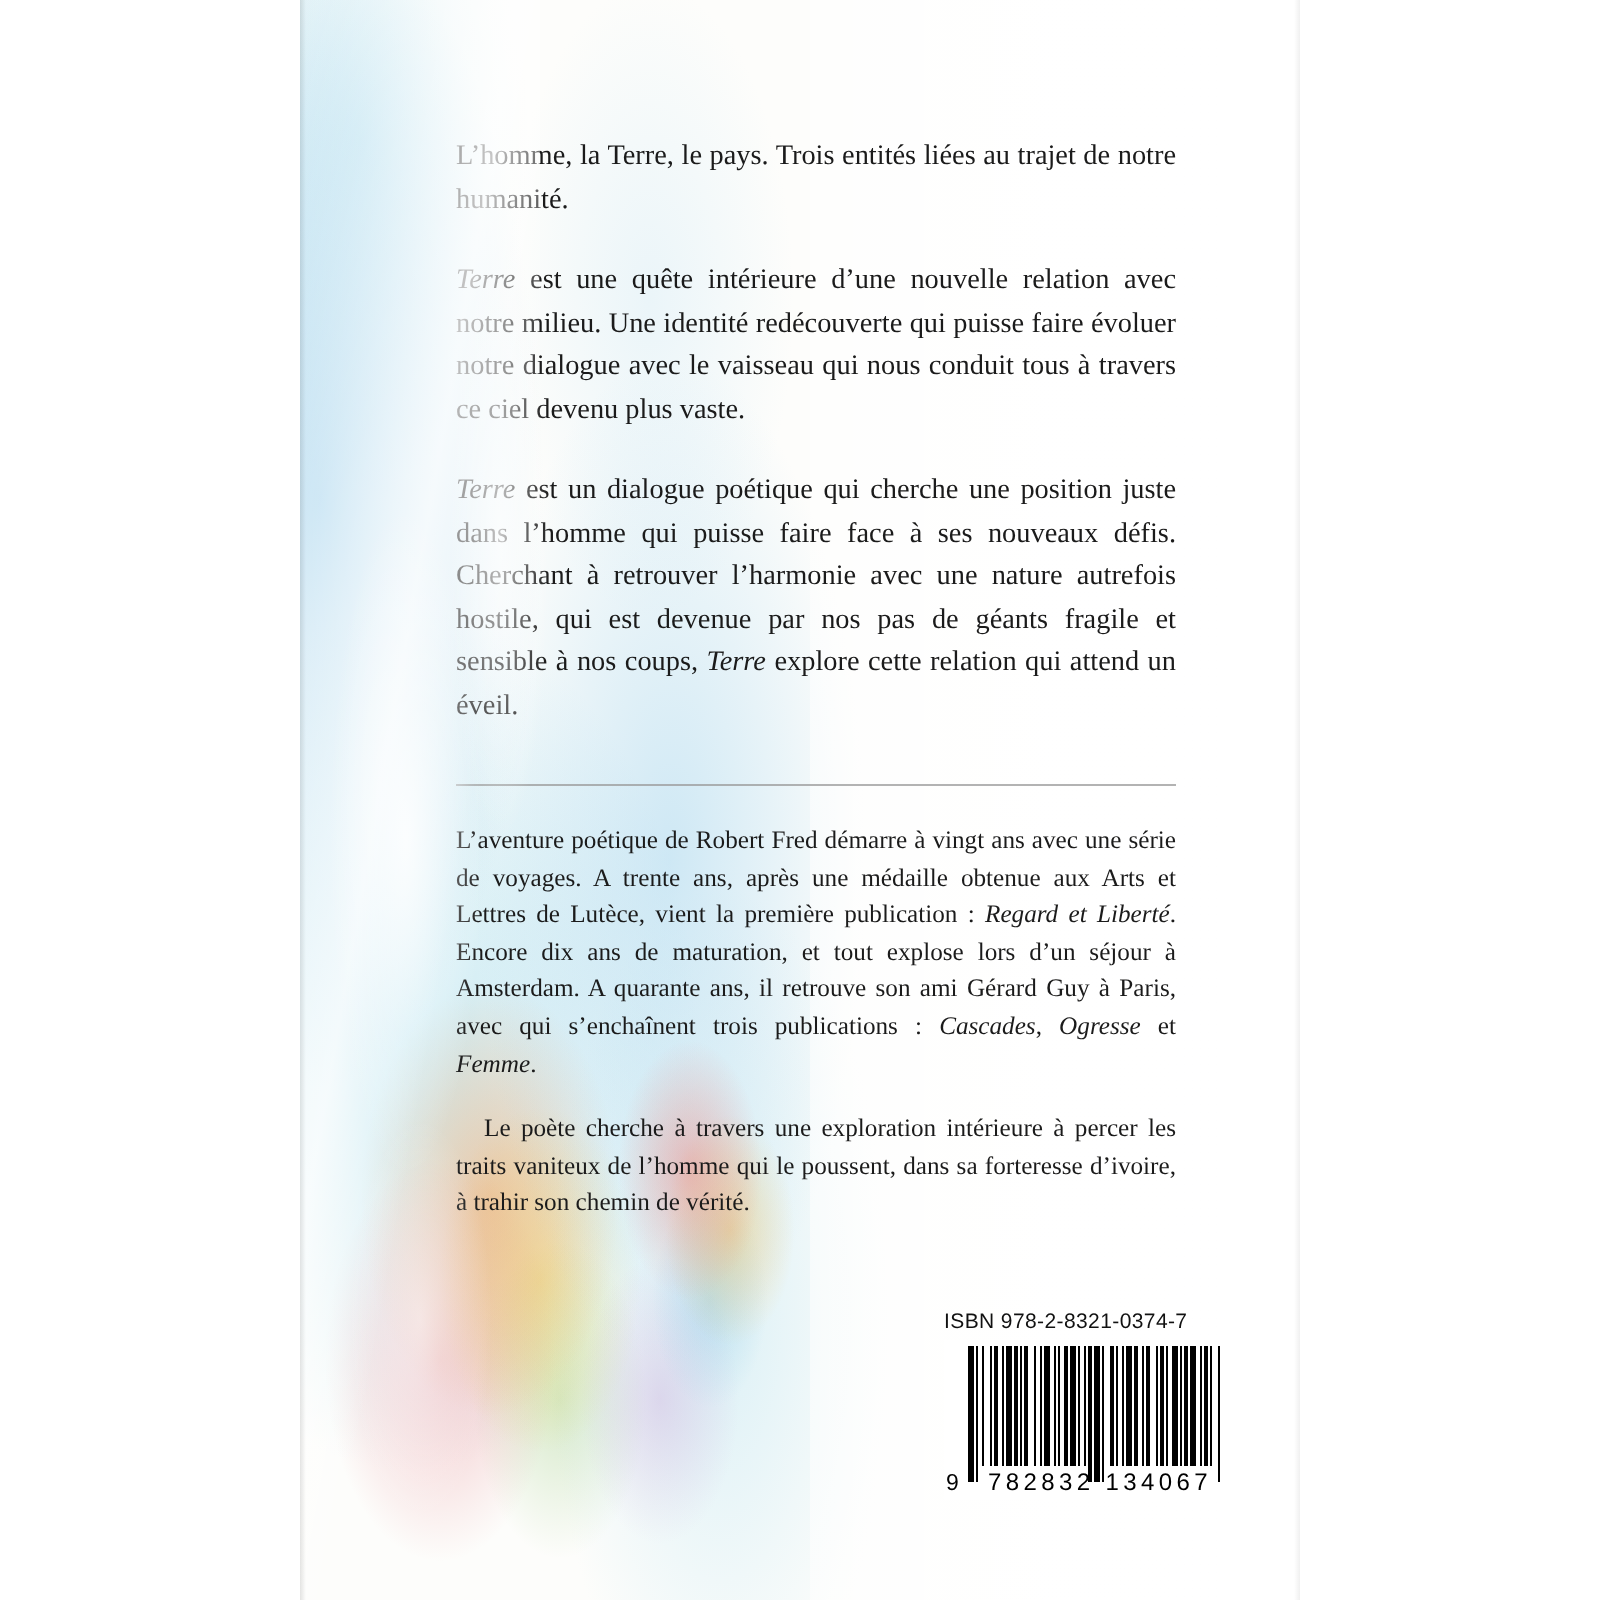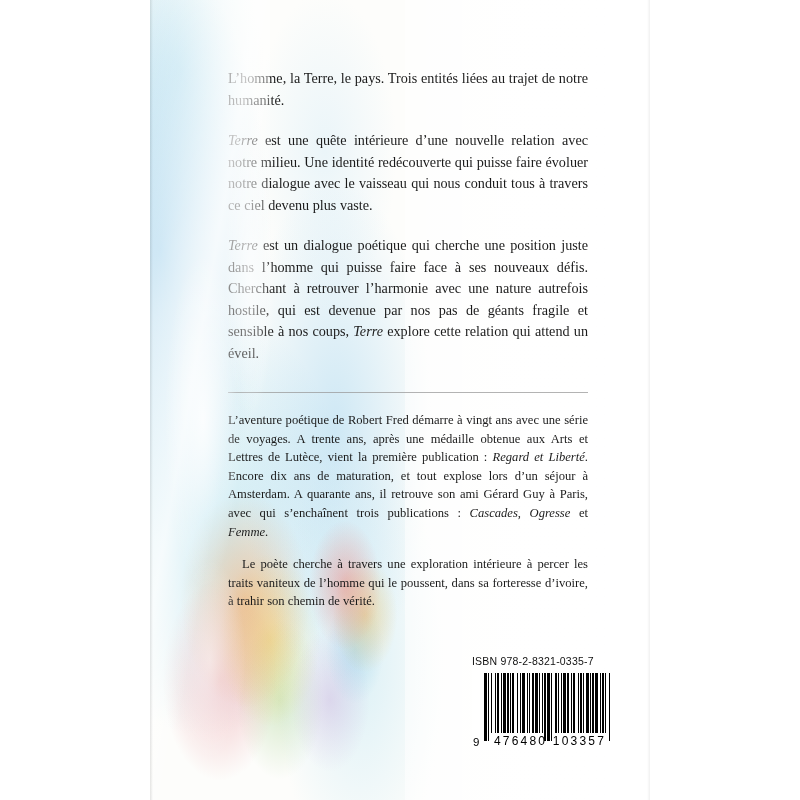--- a/index.html
+++ b/index.html
@@ -228,21 +228,21 @@
       <p class="body-text gap-before"><span class="it">Terre</span> est un dialogue poétique qui cherche une position juste dans l’homme qui puisse faire face à ses nouveaux défis. Cherchant à retrouver l’harmonie avec une nature autrefois hostile, qui est devenue par nos pas de géants fragile et sensible à nos coups, <span class="it">Terre</span> explore cette relation qui attend un éveil.</p>
 
       <div class="rule"></div>
 
       <p class="bio-text">L’aventure poétique de Robert Fred démarre à vingt ans avec une série de voyages. A trente ans, après une médaille obtenue aux Arts et Lettres de Lutèce, vient la première publication : <span class="it">Regard et Liberté</span>. Encore dix ans de maturation, et tout explose lors d’un séjour à Amsterdam. A quarante ans, il retrouve son ami Gérard Guy à Paris, avec qui s’enchaînent trois publications : <span class="it">Cascades</span>, <span class="it">Ogresse</span> et <span class="it">Femme</span>.</p>
 
       <p class="bio-text second">Le poète cherche à travers une exploration intérieure à percer les traits vaniteux de l’homme qui le poussent, dans sa forteresse d’ivoire, à trahir son chemin de vérité.</p>
     </div>
 
     <div class="barcode-block">
-      <div class="isbn-label">ISBN 978-2-8321-0335-7</div>
+      <div class="isbn-label">ISBN 978-2-8321-0374-7</div>
       <div class="barcode-box">
         <div class="bars" id="bars">
             <div class="bar tall" style="width: 3px; background: rgb(0, 0, 0);"></div>
             <div class="bar tall" style="width: 1px; background: transparent;"></div>
             <div class="bar tall" style="width: 1px; background: rgb(0, 0, 0);"></div>
             <div class="bar" style="width: 2px; background: transparent;"></div>
             <div class="bar" style="width: 1px; background: rgb(0, 0, 0);"></div>
             <div class="bar" style="width: 3px; background: transparent;"></div>
             <div class="bar" style="width: 1px; background: rgb(0, 0, 0);"></div>
             <div class="bar" style="width: 1px; background: transparent;"></div>
@@ -314,21 +314,21 @@
             <div class="bar" style="width: 1px; background: transparent;"></div>
             <div class="bar" style="width: 2px; background: rgb(0, 0, 0);"></div>
             <div class="bar" style="width: 1px; background: transparent;"></div>
             <div class="bar" style="width: 1px; background: rgb(0, 0, 0);"></div>
             <div class="bar tall" style="width: 3px; background: transparent;"></div>
             <div class="bar tall" style="width: 1px; background: rgb(0, 0, 0);"></div>
             <div class="bar tall" style="width: 2px; background: transparent;"></div>
           </div>
         <div class="digits">
           <span class="digit-lead">9</span>
-          <span class="digit-main">476480 103357</span>
+          <span class="digit-main">782832 134067</span>
         </div>
       </div>
     </div>
 
   </div>
 
   <div class="art-streak"></div>
   <div class="art-wisp wisp1"></div>
   <div class="art-wisp wisp2"></div>
   <div class="art-wisp wisp3"></div>

